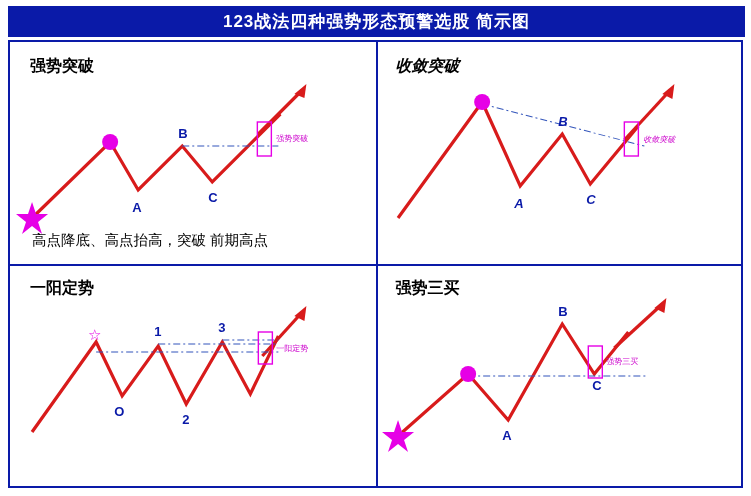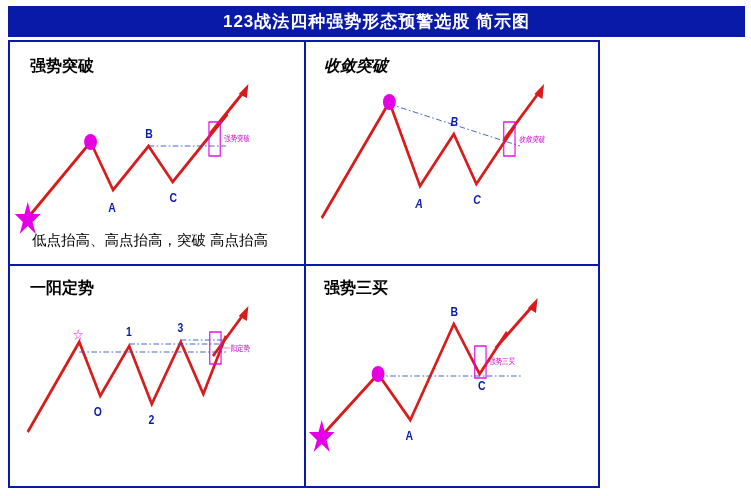--- a/index.html
+++ b/index.html
@@ -44,21 +44,21 @@
   .title-bar span {
     color: #ffffff;
     font-size: 17px;
     font-weight: bold;
     letter-spacing: 1px;
   }
   .grid {
     position: absolute;
     left: 8px;
     top: 40px;
-    width: 592px;
+    width: 735px;
     height: 448px;
     border: 2px solid #0a1aa8;
     box-sizing: border-box;
     z-index: 2;
   }
   .vline {
     position: absolute;
     left: 50%;
     top: 0;
     width: 2px;
@@ -152,21 +152,21 @@
         <rect x="247" y="80" width="14" height="34" fill="none" stroke="#e600e6" stroke-width="1.4"></rect>
         <text class="lbl-small" x="266" y="99">强势突破</text>
 
         <circle cx="100" cy="100" r="8" fill="#e600e6"></circle>
         <polygon points="22,160 26,172 38,172 28,180 32,192 22,184 12,192 16,180 6,172 18,172" fill="#e600e6"></polygon>
 
         <text class="lbl" x="122" y="170">A</text>
         <text class="lbl" x="168" y="96">B</text>
         <text class="lbl" x="198" y="160">C</text>
       </svg>
-      <div class="caption left">低点抬高、高点抬高，突破 高点抬高</div>
+      <div class="caption left">高点降底、高点抬高，突破 前期高点</div>
     </div>
 
     <div class="panel p2">
       <div class="panel-title">收敛突破</div>
       <svg viewBox="0 0 365 222" preserveAspectRatio="none">
         <polyline points="22,176 106,60 144,144 186,92 214,142 262,84" fill="none" stroke="#d81b1b" stroke-width="3.2"></polyline>
         <line x1="248" y1="98" x2="294" y2="48" stroke="#d81b1b" stroke-width="3.2"></line>
         <polygon points="298,42 286,52 296,57" fill="#d81b1b"></polygon>
 
         <line x1="106" y1="62" x2="268" y2="104" stroke="#3355bb" stroke-width="1" stroke-dasharray="7,3,2,3"></line>

